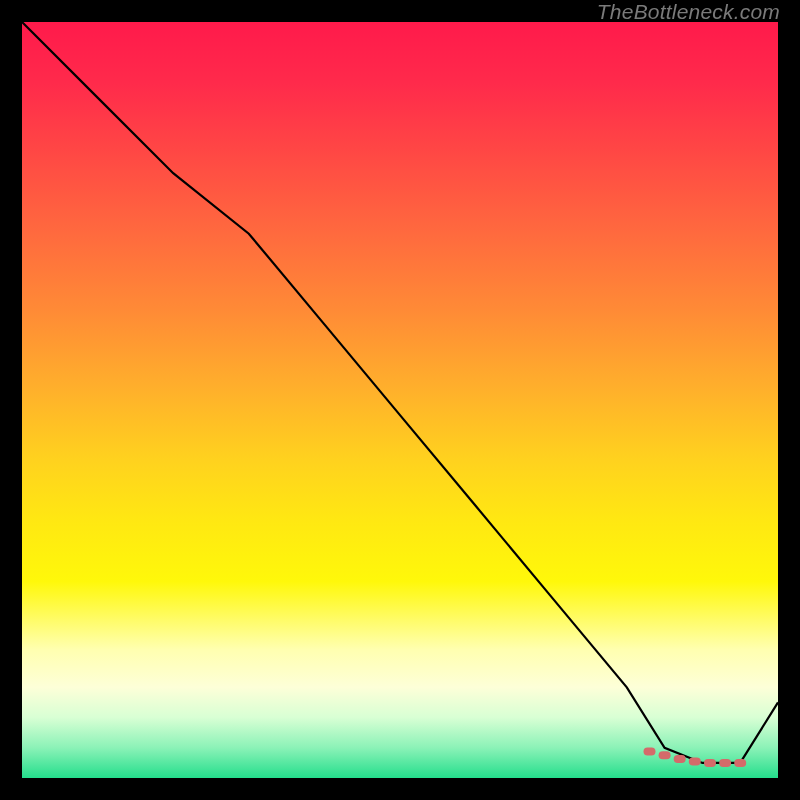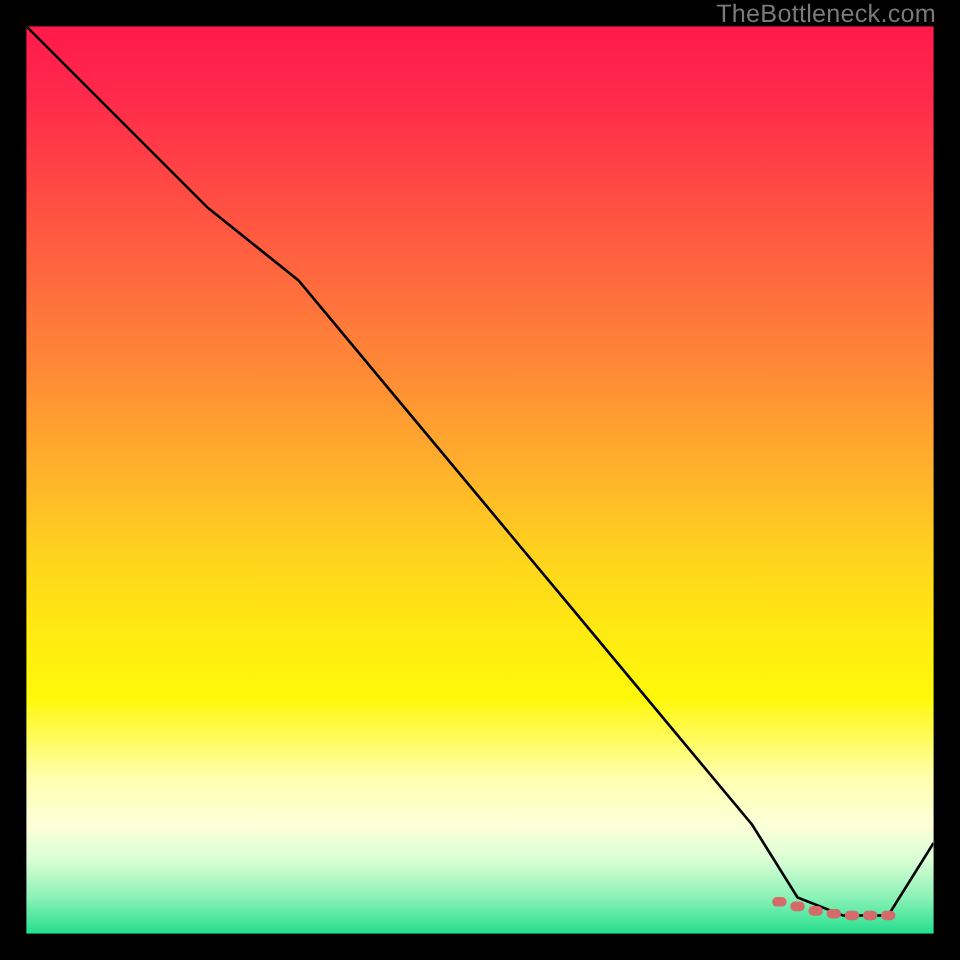--- a/index.html
+++ b/index.html
@@ -9,20 +9,21 @@
     height: 800px;
     background: #000;
     overflow: hidden;
     font-family: Arial, Helvetica, sans-serif;
   }
   .frame {
     position: relative;
     width: 800px;
     height: 800px;
     background: #000;
+    font-style: italic;
   }
   .plot-area {
     position: absolute;
     left: 22px;
     top: 22px;
     width: 756px;
     height: 756px;
     background: linear-gradient(to bottom,
       #ff1a4b 0%,
       #ff2a4b 8%,

